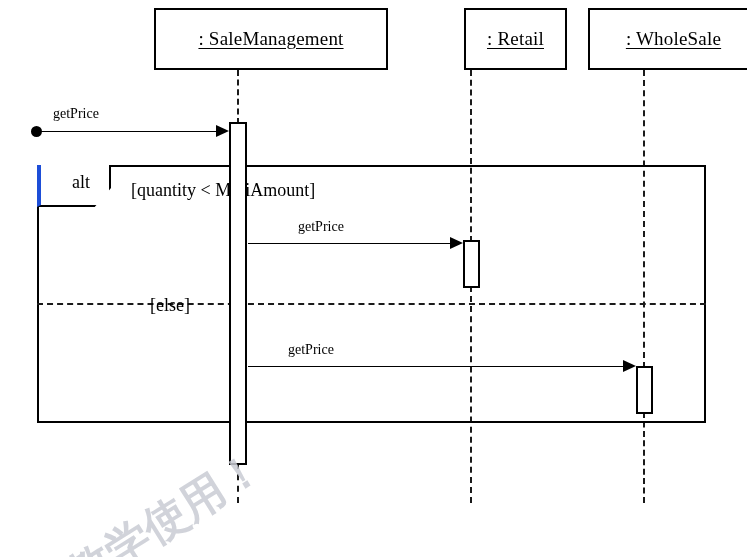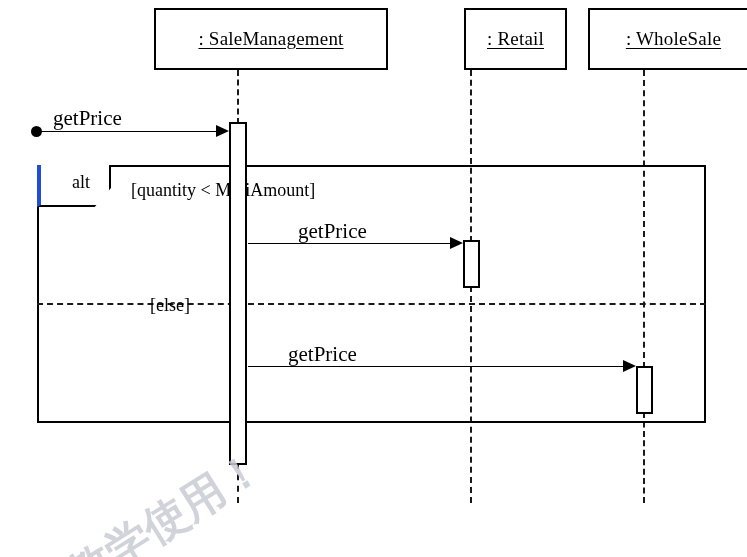--- a/index.html
+++ b/index.html
@@ -91,21 +91,21 @@
     border-top: 1.6px solid #000;
     height: 0;
   }
   .msg-arrow {
     width: 0; height: 0;
     border-top: 6px solid transparent;
     border-bottom: 6px solid transparent;
     border-left: 13px solid #000;
   }
   .msg-label {
-    font-size: 21px;
+    font-size: 14px;
     white-space: nowrap;
   }
   .found-dot {
     width: 11px; height: 11px;
     border-radius: 50%;
     background: #000;
   }
 
   
   .caption {

